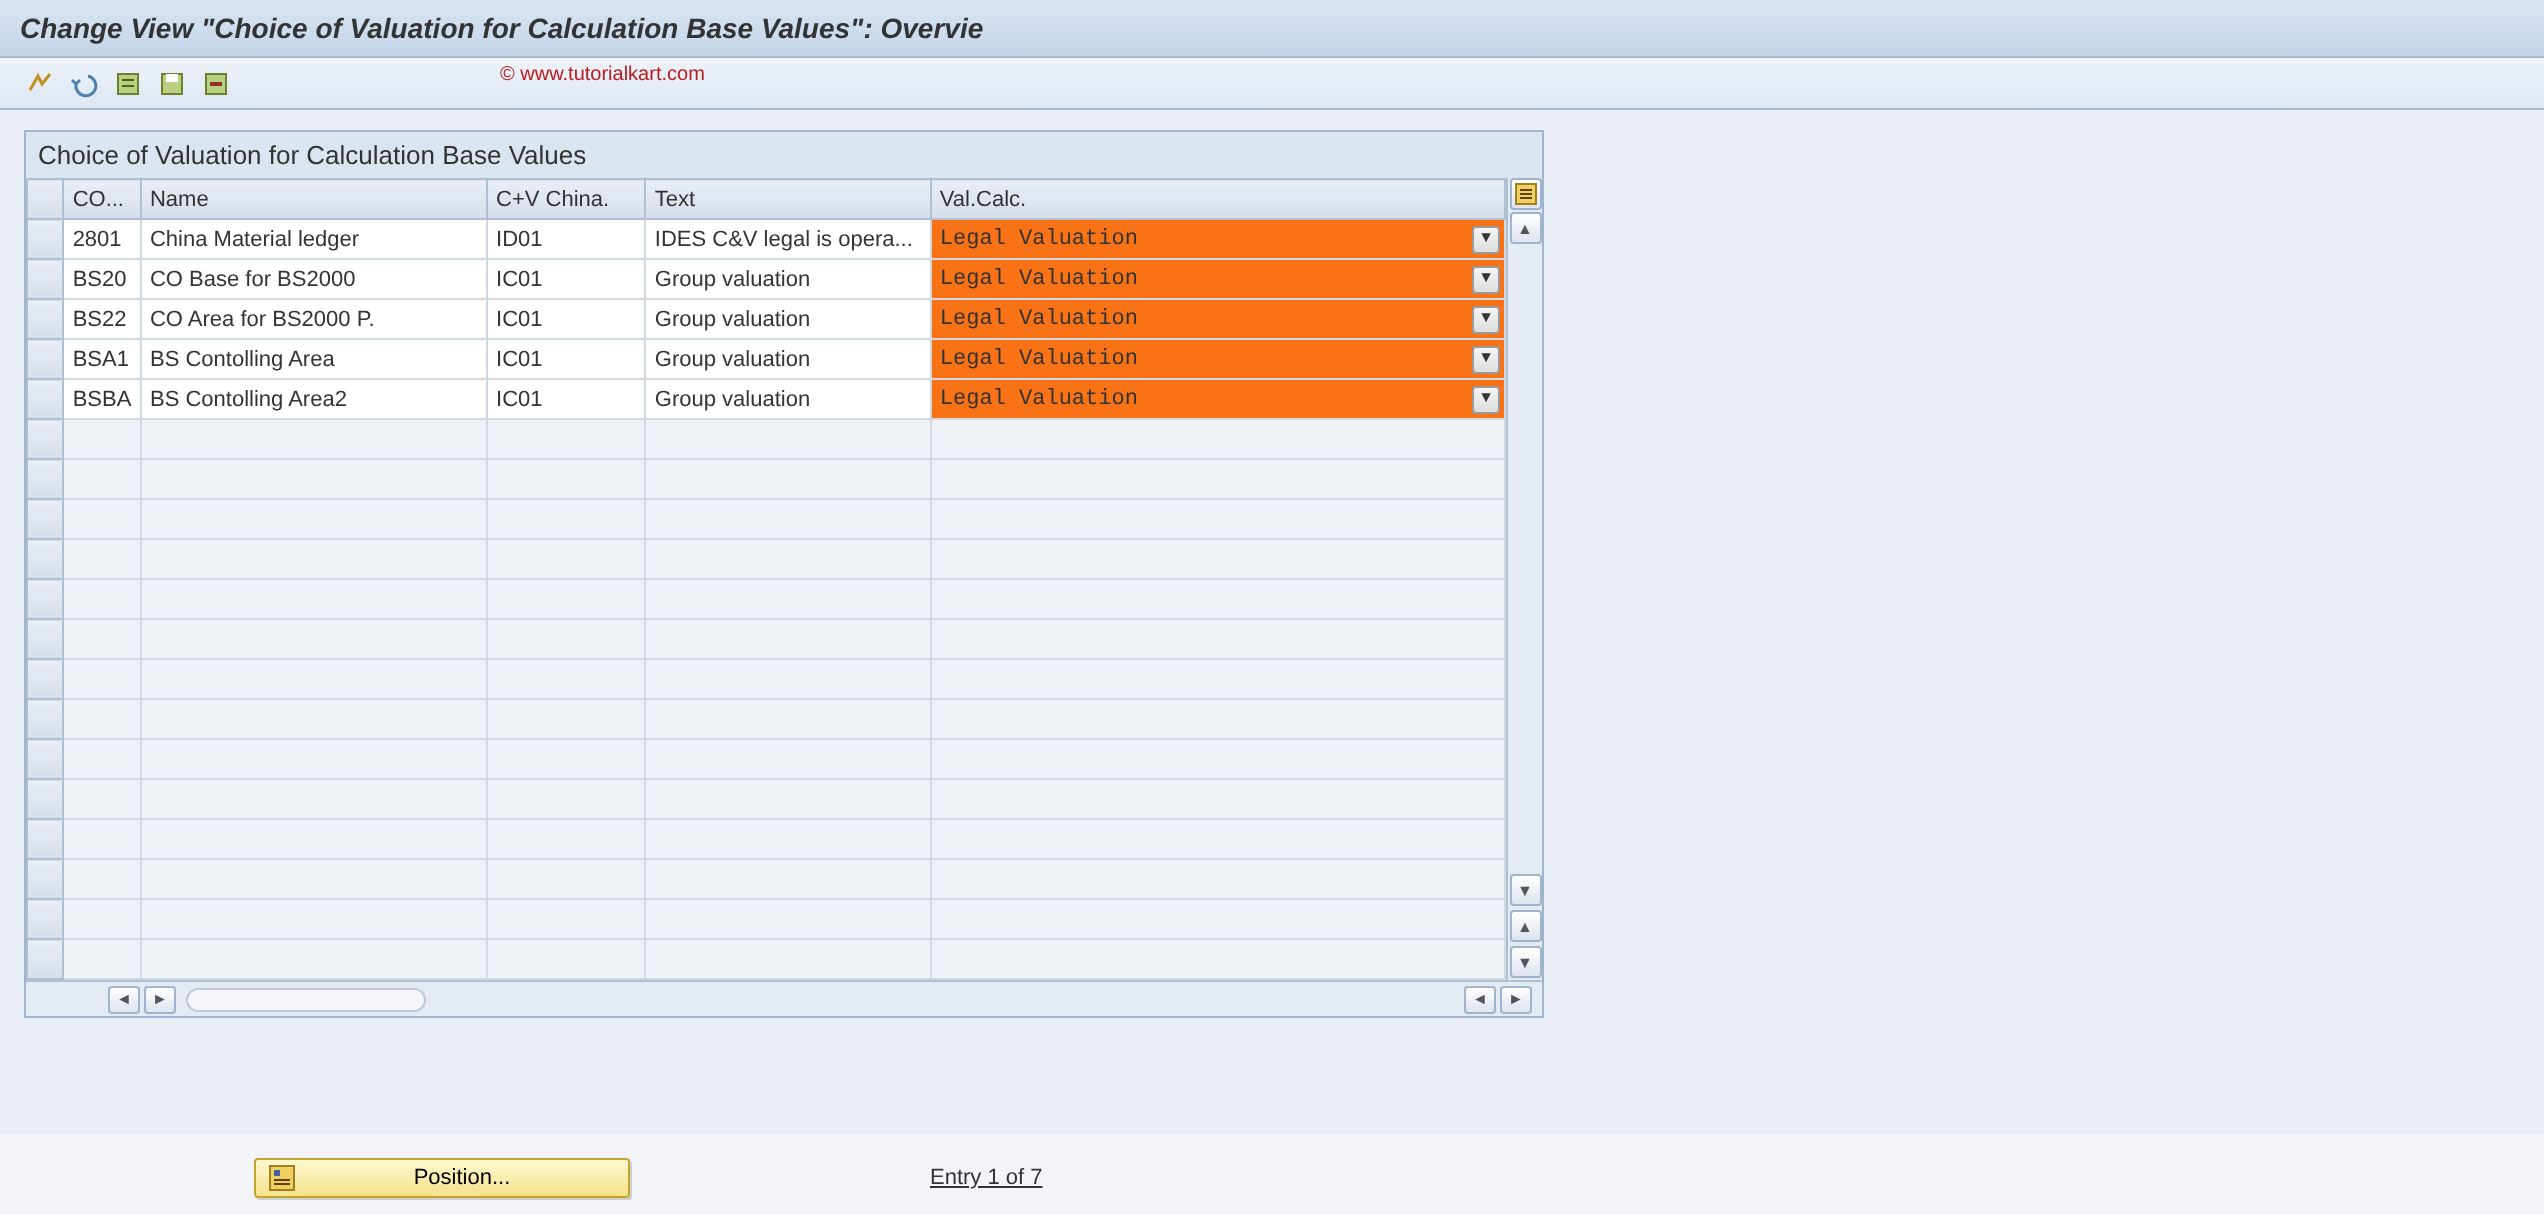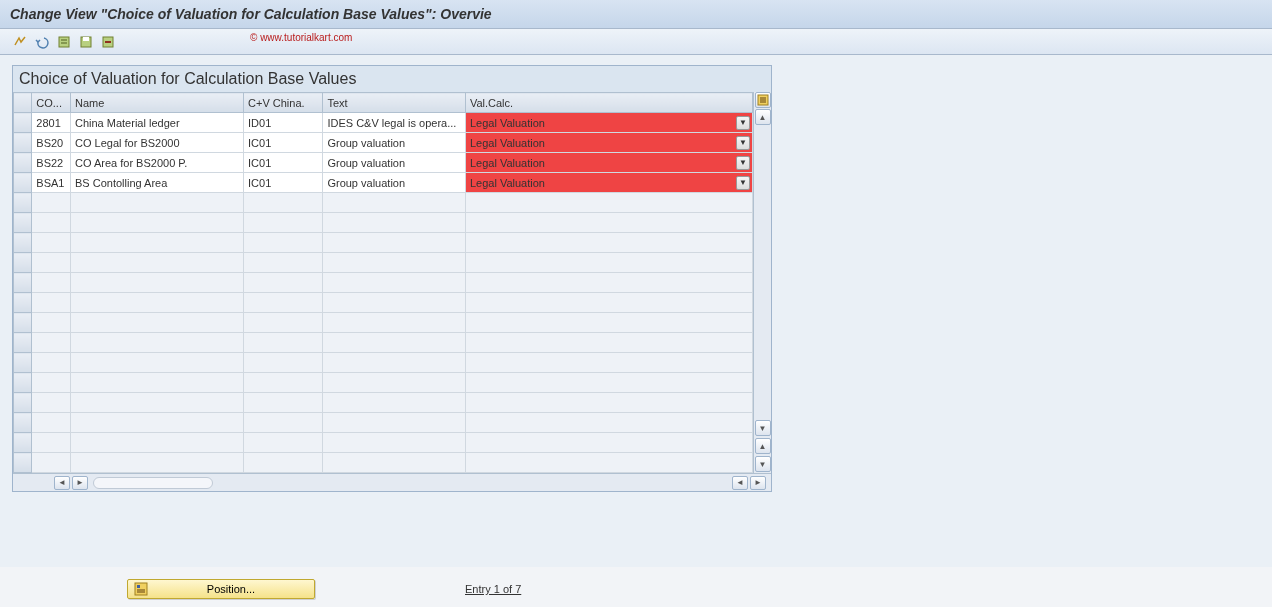--- a/index.html
+++ b/index.html
@@ -57,21 +57,21 @@
       height: calc(100% - 95px);
     }
     .panel {
       border: 1px solid #9fb4cc;
       background: #dae5f0;
       width: 760px;
       position: relative;
     }
     .panel-title {
       padding: 4px 6px;
-      font-size: 16px;
+      font-size: 13px;
       color: #333;
       background: #dae5f0;
     }
     .table-wrap {
       background: #fff;
       position: relative;
       display: flex;
     }
     .table-area { flex: 1; }
     table {
@@ -102,23 +102,23 @@
       text-overflow: ellipsis;
       background: #fff;
     }
     .row-sel {
       width: 18px;
       background: linear-gradient(to bottom, #e9eef5 0%, #d5dee9 100%);
       border: 1px solid #b0c0d0;
     }
     td.row-sel { background: linear-gradient(to bottom, #e9eef5 0%, #d5dee9 100%);}
     td.dd {
-      background: #ef4444;
-      position: relative;
-      font-family: Liberation Sans, sans-serif;
+      background: #f97316;
+      position: relative;
+      font-family: Liberation Mono, monospace;
     }
     .dd-arrow {
       position: absolute;
       right: 2px; top: 50%;
       transform: translateY(-50%);
       width: 14px; height: 14px;
       background: linear-gradient(to bottom,#f5f5f5,#ddd);
       border: 1px solid #999;
       border-radius: 2px;
       display: flex; align-items:center; justify-content:center;
@@ -287,37 +287,45 @@
     <td class="row-sel"></td>
     <td>2801</td>
     <td>China Material ledger</td>
     <td>ID01</td>
     <td>IDES C&amp;V legal is opera...</td>
     <td class="dd">Legal Valuation<span class="dd-arrow">▼</span></td>
               </tr>
               <tr>
     <td class="row-sel"></td>
     <td>BS20</td>
-    <td>CO Legal for BS2000</td>
+    <td>CO Base for BS2000</td>
     <td>IC01</td>
     <td>Group valuation</td>
     <td class="dd">Legal Valuation<span class="dd-arrow">▼</span></td>
               </tr>
               <tr>
     <td class="row-sel"></td>
     <td>BS22</td>
     <td>CO Area for BS2000 P.</td>
     <td>IC01</td>
     <td>Group valuation</td>
     <td class="dd">Legal Valuation<span class="dd-arrow">▼</span></td>
               </tr>
               <tr>
     <td class="row-sel"></td>
     <td>BSA1</td>
     <td>BS Contolling Area</td>
+    <td>IC01</td>
+    <td>Group valuation</td>
+    <td class="dd">Legal Valuation<span class="dd-arrow">▼</span></td>
+              </tr>
+              <tr>
+    <td class="row-sel"></td>
+    <td>BSBA</td>
+    <td>BS Contolling Area2</td>
     <td>IC01</td>
     <td>Group valuation</td>
     <td class="dd">Legal Valuation<span class="dd-arrow">▼</span></td>
               </tr>
               <tr>
     <td class="row-sel"></td>
     <td class="empty"></td>
     <td class="empty"></td>
     <td class="empty"></td>
     <td class="empty"></td>

